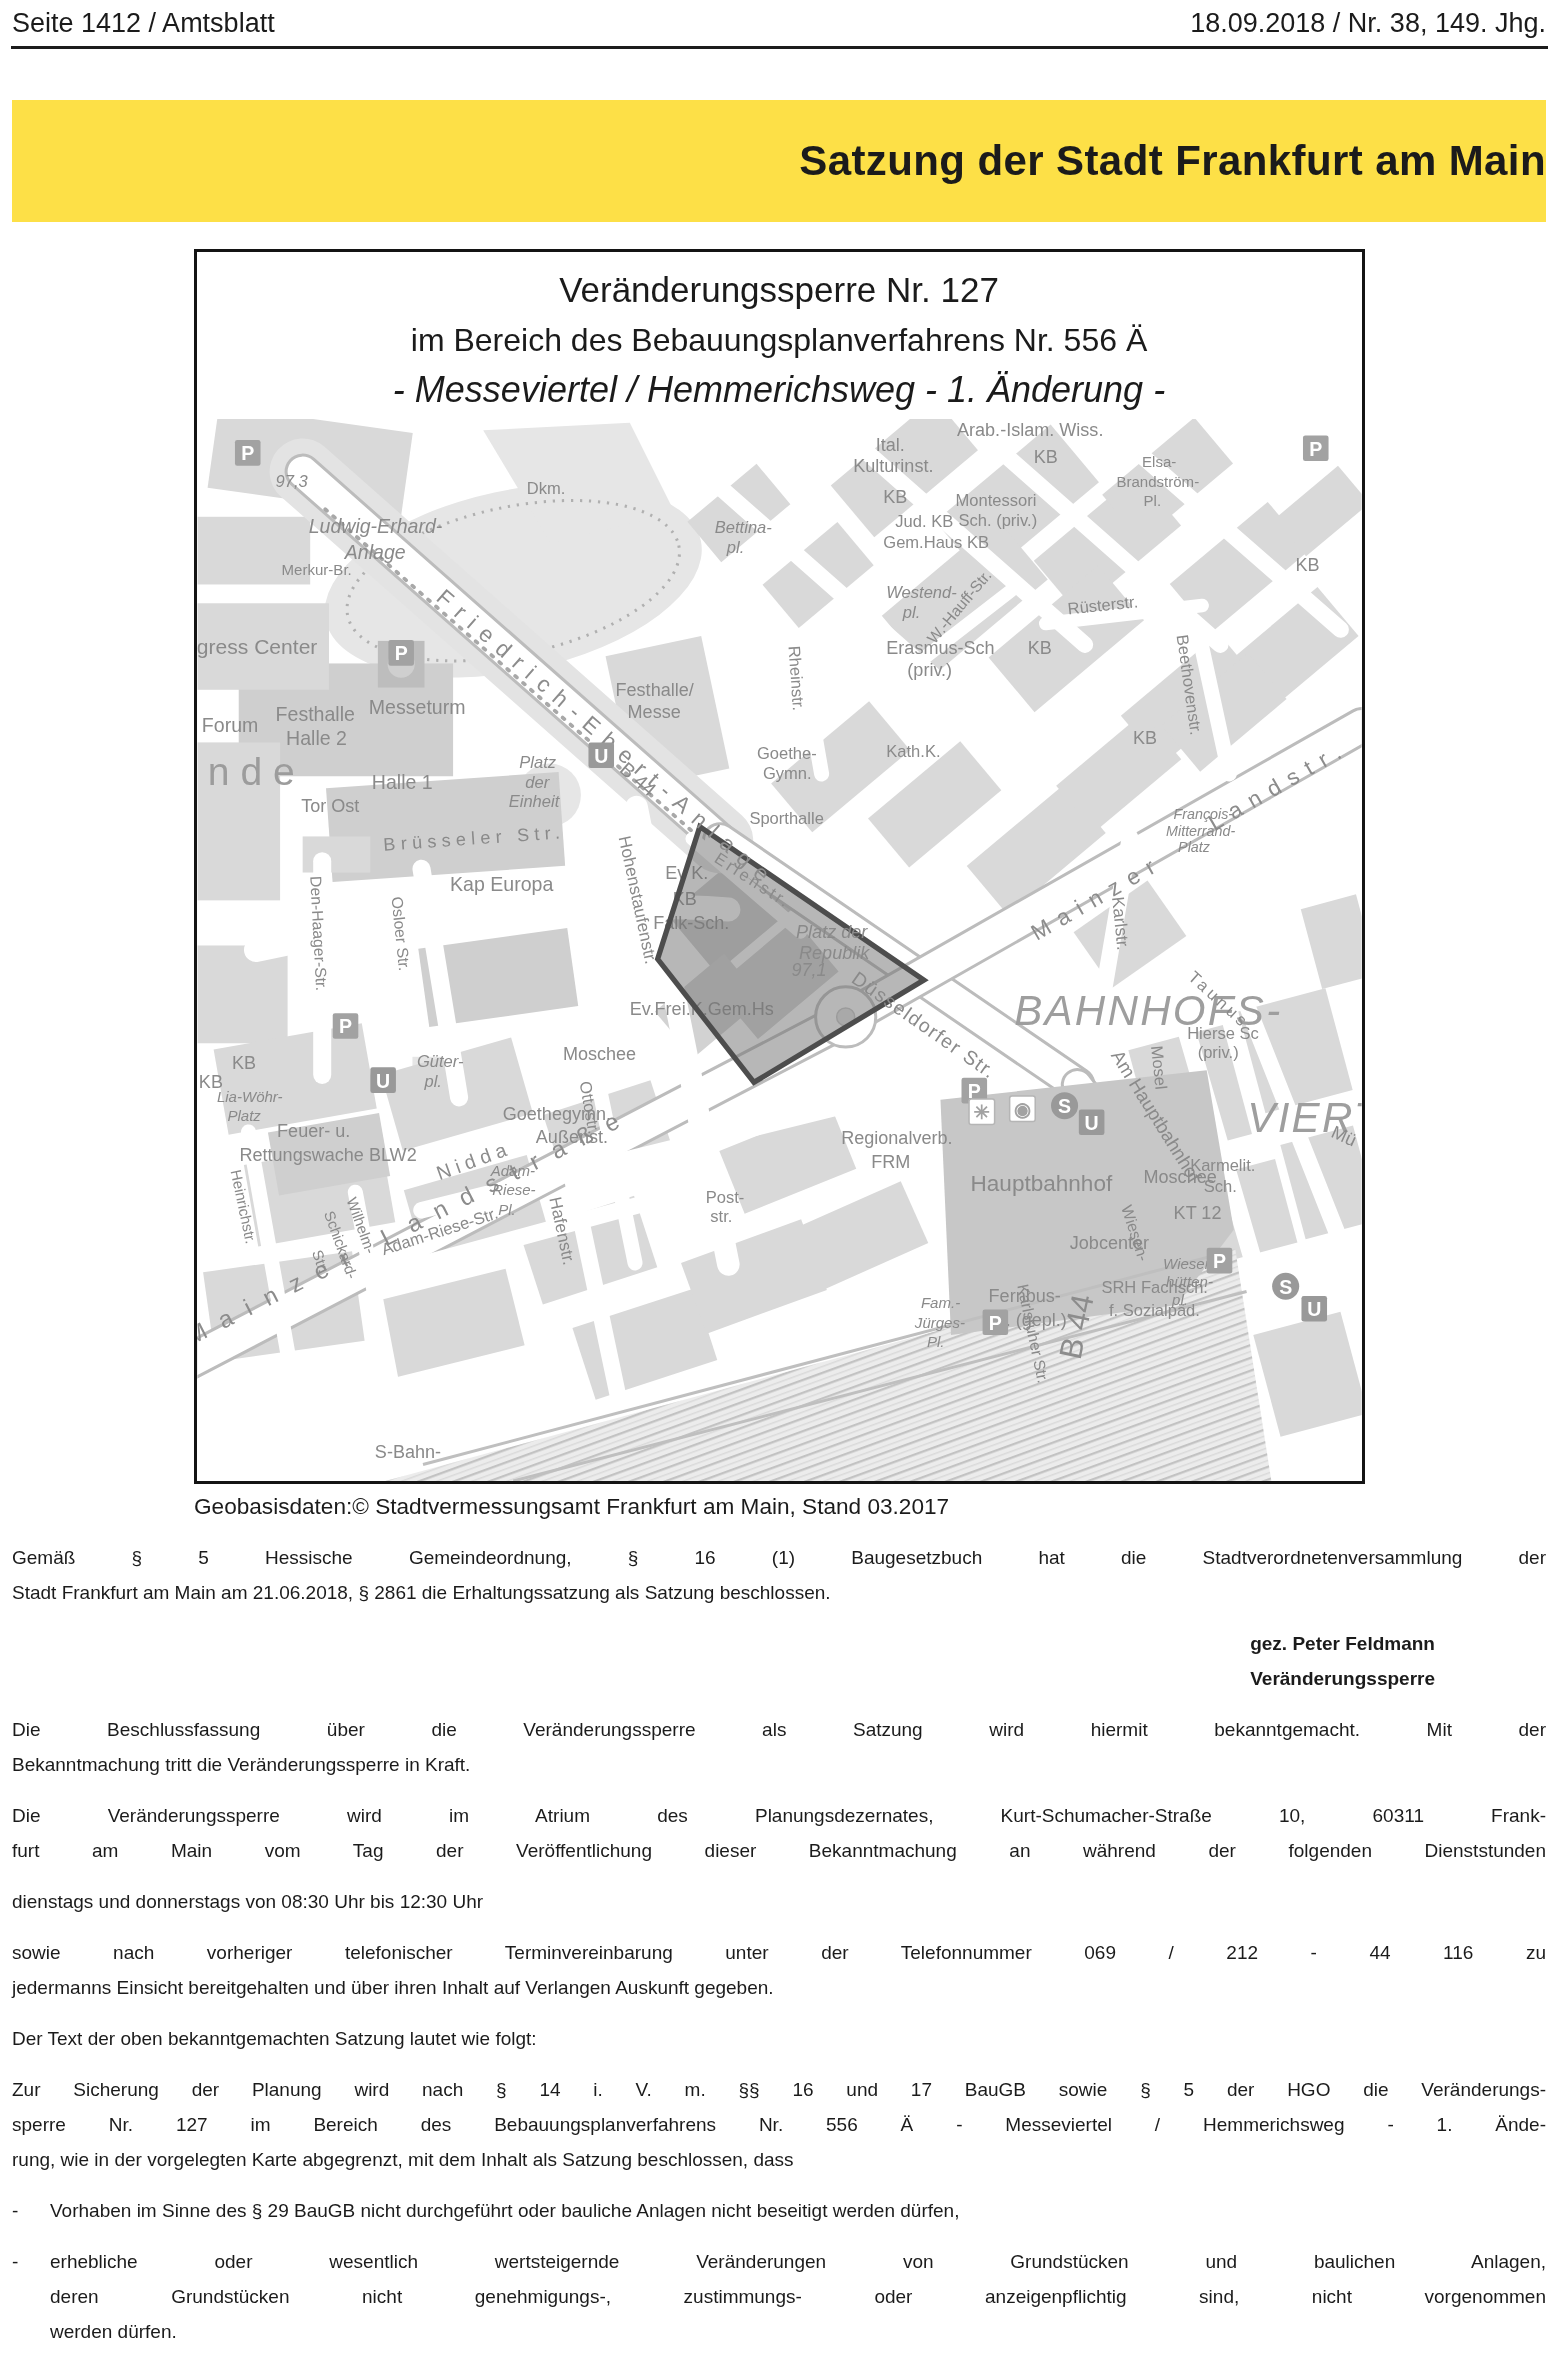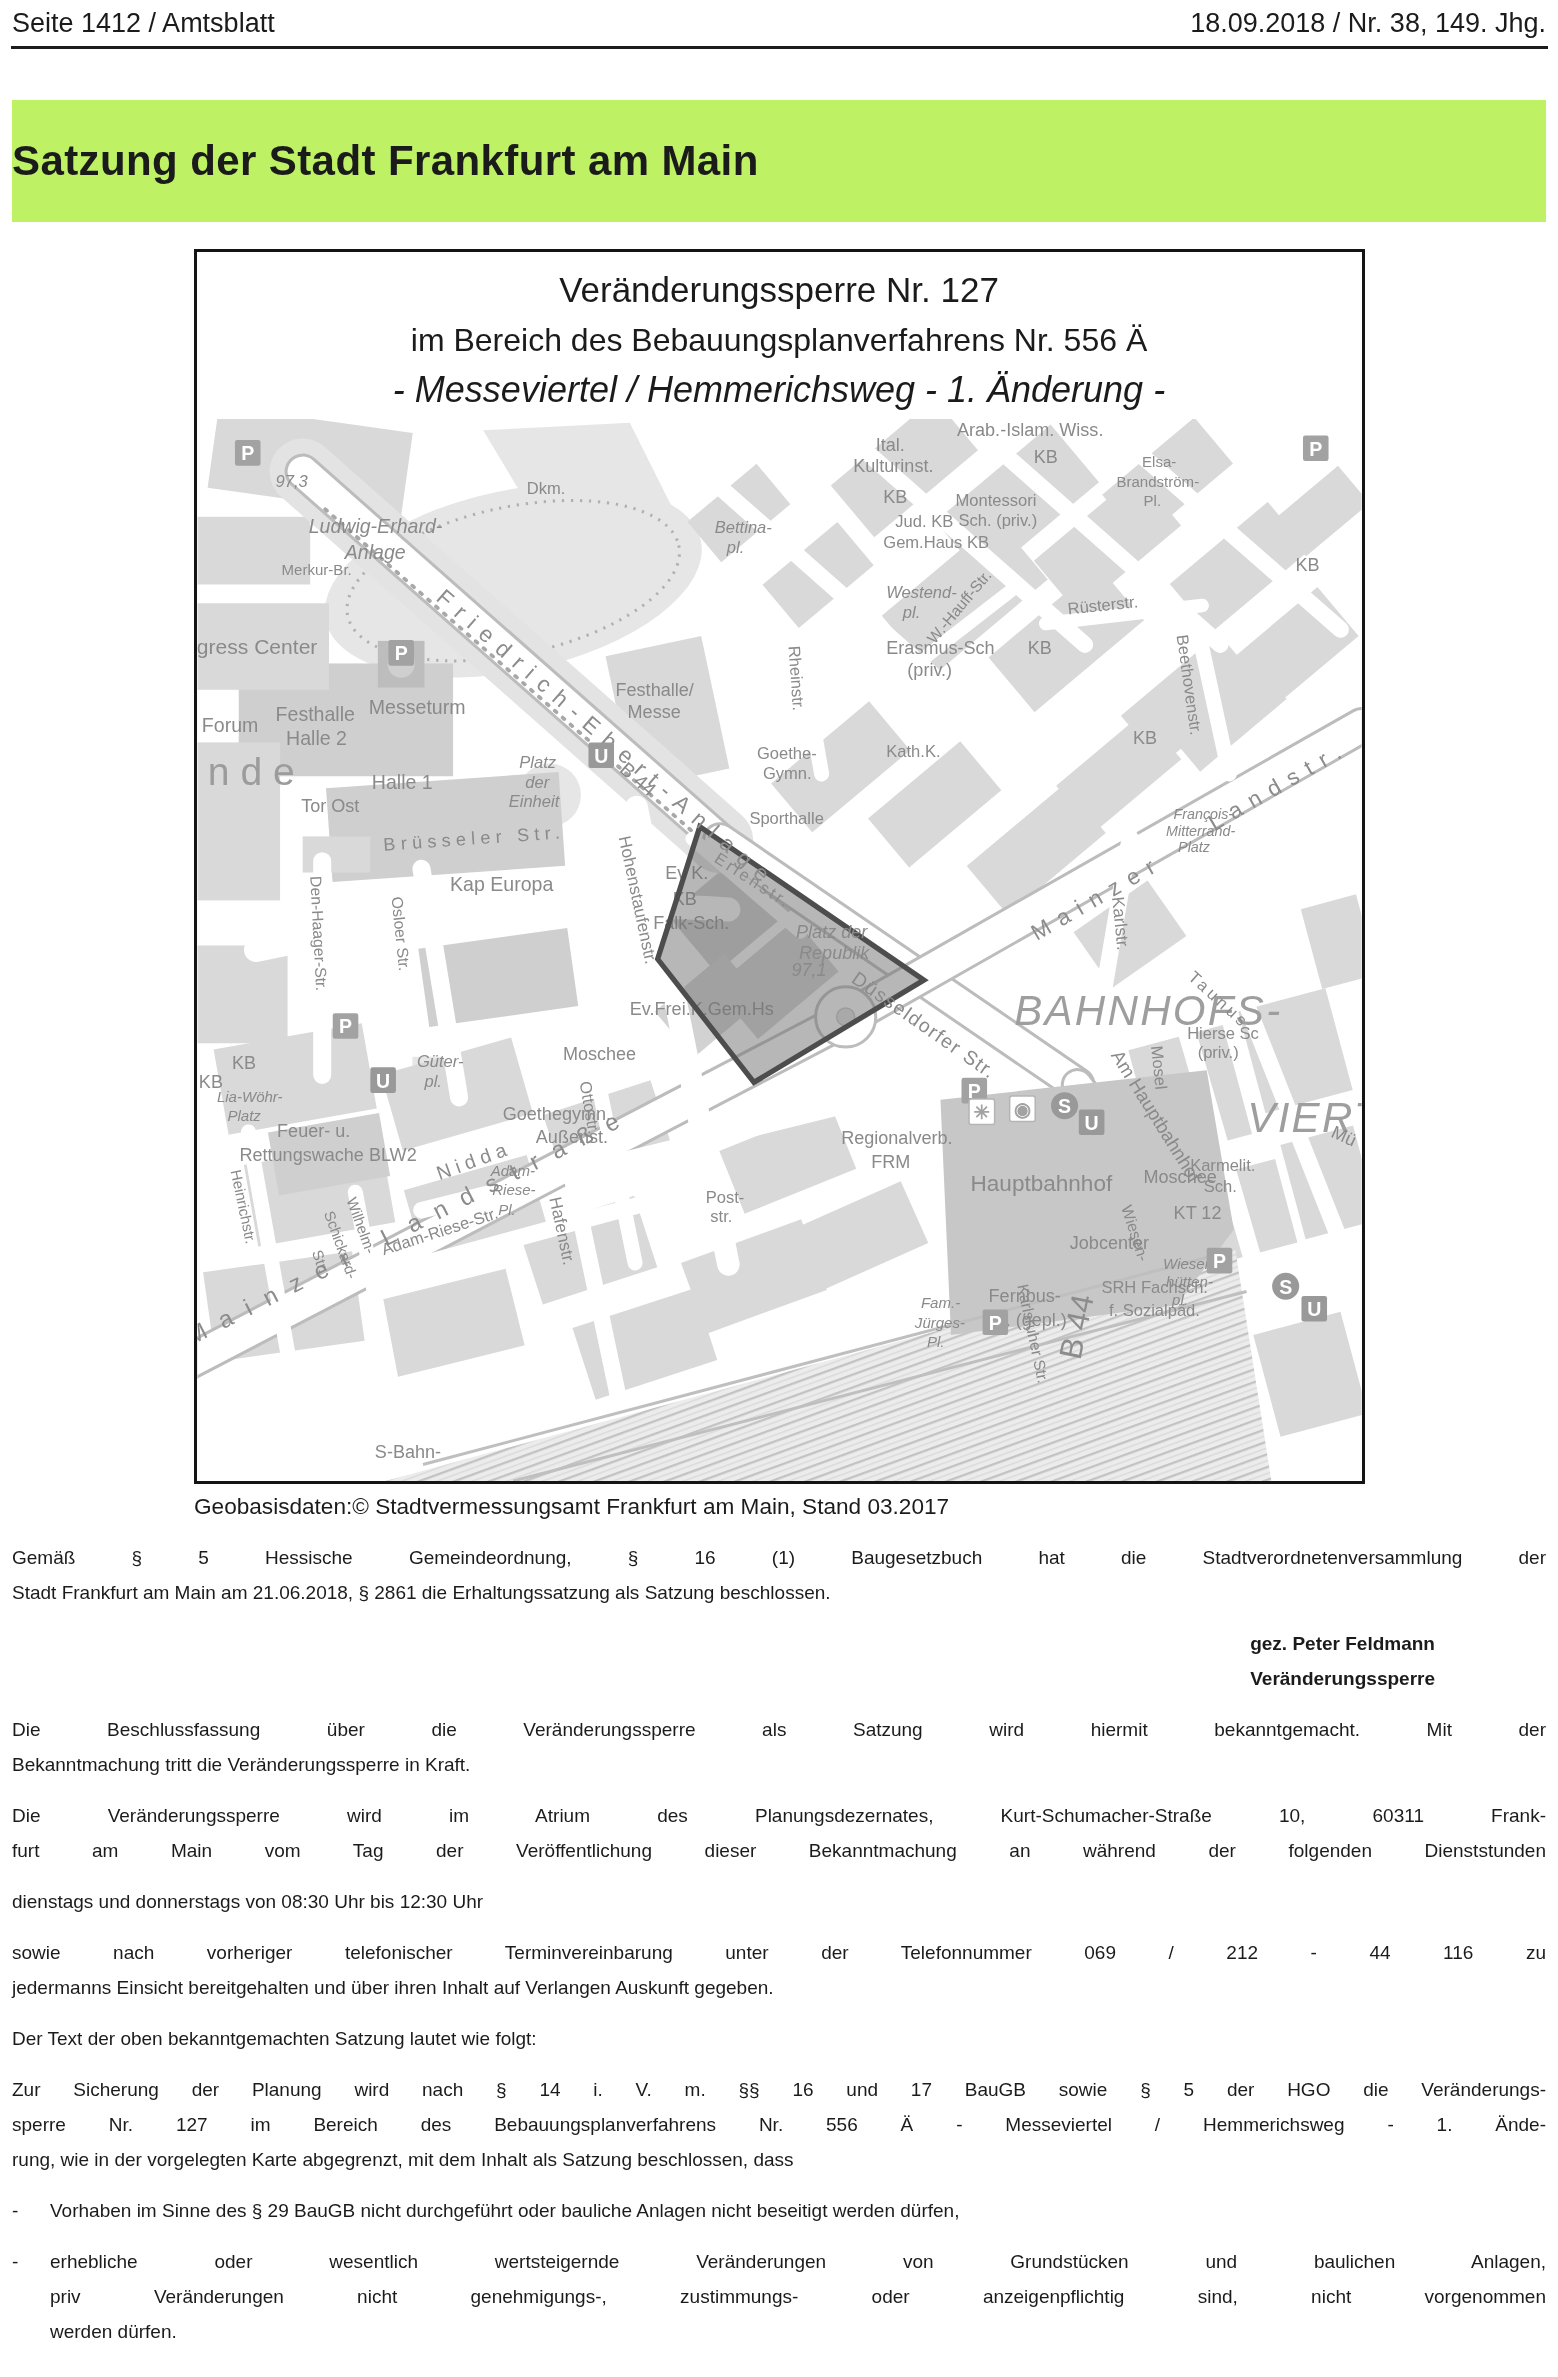--- a/index.html
+++ b/index.html
@@ -5,22 +5,22 @@
   html,body{margin:0;padding:0;}
   body{
     width:1558px;height:2377px;overflow:hidden;background:#ffffff;color:#1b1b1b;
     font-family:"Liberation Sans", sans-serif;position:relative;
   }
   
   .header{display:flex;justify-content:space-between;align-items:baseline;
     padding:7.5px 12px 6px 12px;font-size:27px;}
   .header-rule{height:3px;background:#1c1c1c;margin:1.5px 10.5px 0 10.5px;}
   
-  .banner{margin:51px 12px 0 12px;height:122px;background:#bef264;
-    display:flex;align-items:center;justify-content:flex-start;}
+  .banner{margin:51px 12px 0 12px;height:122px;background:#fde047;
+    display:flex;align-items:center;justify-content:flex-end;}
   .banner-title{font-size:42px;font-weight:bold;letter-spacing:0.4px;}
   
   .map-box{width:1165px;margin:27px auto 8px auto;border:3px solid #141414;}
   .map-titles{text-align:center;padding:12px 0 4.5px 0;}
   .mt1{font-size:35px;line-height:51px;}
   .mt2{font-size:32px;line-height:51px;}
   .mt3{font-size:36px;line-height:48px;font-style:italic;}
   .map-canvas{display:block;background:#fff;}
   svg text{font-family:"Liberation Sans", sans-serif;}
   .map-caption{margin:10.5px 0 0 194px;font-size:22.6px;}
@@ -434,19 +434,19 @@
     <span class="marker">-</span>
     <div class="btext">
       <span class="ll">Vorhaben im Sinne des § 29 BauGB nicht durchgeführt oder bauliche Anlagen nicht beseitigt werden dürfen,</span>
     </div>
   </div>
 
   <div class="bullet">
     <span class="marker">-</span>
     <div class="btext">
       <span class="jl">erhebliche oder wesentlich wertsteigernde Veränderungen von Grundstücken und baulichen Anlagen,</span>
-      <span class="jl">priv Veränderungen nicht genehmigungs-, zustimmungs- oder anzeigenpflichtig sind, nicht vorgenommen</span>
+      <span class="jl">deren Grundstücken nicht genehmigungs-, zustimmungs- oder anzeigenpflichtig sind, nicht vorgenommen</span>
       <span class="ll">werden dürfen.</span>
     </div>
   </div>
 
 </section>
 
 
 </body></html>

